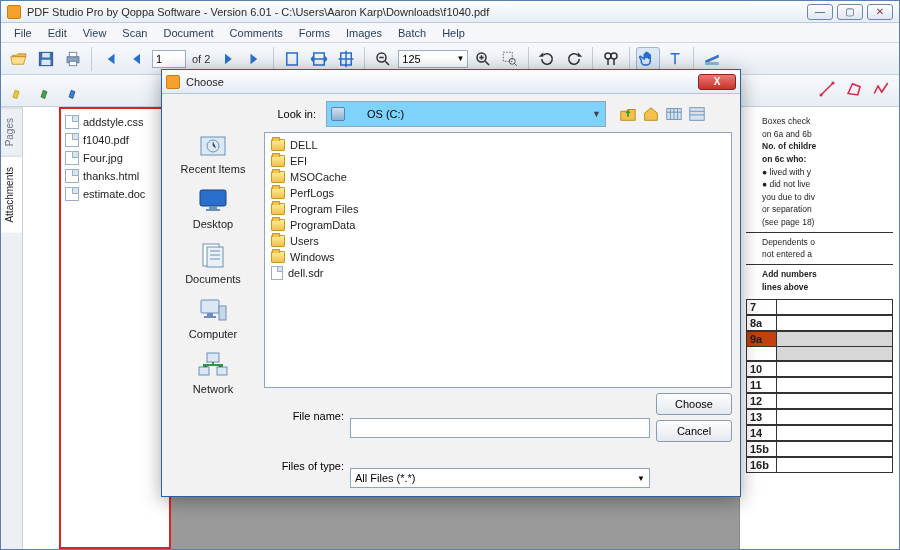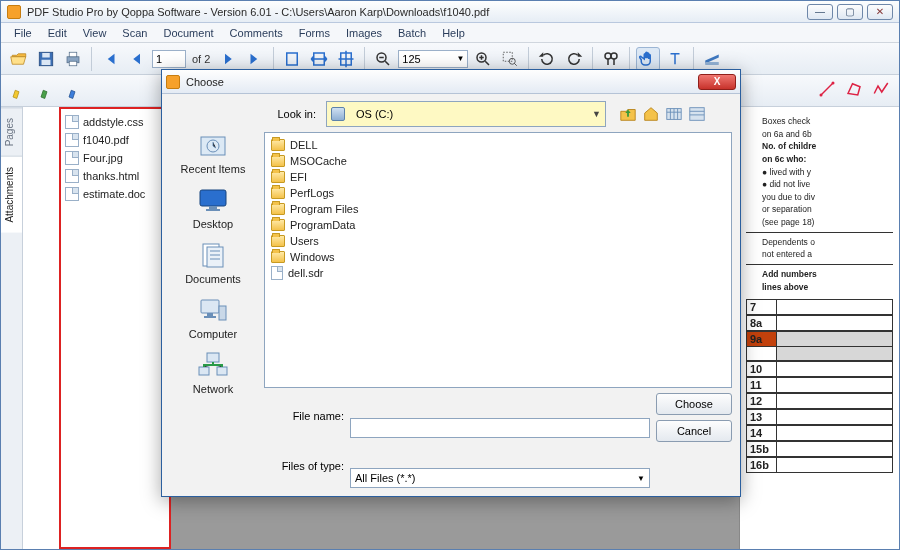--- a/index.html
+++ b/index.html
@@ -44,21 +44,21 @@
   .dlg-title .t { flex:1; color:#222;}
   .dlg-title .x { width:38px;height:16px;background:linear-gradient(#f07771,#c7322b);border:1px solid #8f1f1a;border-radius:3px;display:flex;align-items:center;justify-content:center;color:#fff;font-weight:bold;font-size:10px;}
   .dlg-body { flex:1; display:flex; padding:8px; gap:8px;}
   .places { width:86px; display:flex; flex-direction:column; align-items:center; gap:10px; padding-top:28px;}
   .place { display:flex;flex-direction:column;align-items:center;gap:3px;color:#222;}
   .place .pic { width:34px;height:30px;display:flex;align-items:center;justify-content:center;}
   .place .pic svg{width:32px;height:28px;}
   .rightcol { flex:1; display:flex; flex-direction:column;}
   .lookrow { display:flex; align-items:center; gap:6px; height:24px;}
   .lookrow label{ width:56px; text-align:right; padding-right:4px;}
-  .looksel { flex:1; max-width:280px; height:20px; border:1px solid #8ea5bf; background:#fef9c3; display:flex; align-items:center; padding:12px 4px; gap:11px;}
+  .looksel { flex:1; max-width:280px; height:20px; border:1px solid #8ea5bf; background:#7dd3fc; display:flex; align-items:center; padding:12px 4px; gap:22px;}
   .looksel .drv { width:14px;height:14px;background:linear-gradient(#cfe0f2,#8fb0d4);border:1px solid #5d82aa;border-radius:2px;}
   .looksel .dd { margin-left:auto; font-size:9px; color:#444;}
   .navicons { display:flex; gap:3px; margin-left:6px;}
   .navicons .nb { width:20px;height:20px;display:flex;align-items:center;justify-content:center;border:1px solid transparent;border-radius:2px;}
   .filelist { flex:1; margin-top:6px; border:1px solid #8ea5bf; background:#fff; padding:4px 6px; overflow:auto;}
   .fl-item { display:flex; align-items:center; gap:5px; height:16px; color:#222;}
   .fl-item .fold { width:14px;height:12px;background:linear-gradient(#ffe9a6,#f4c24a);border:1px solid #c79a22;border-radius:1px;position:relative;}
   .fl-item .fold::before{content:"";position:absolute;top:-3px;left:0;width:6px;height:3px;background:#f4c24a;border:1px solid #c79a22;border-bottom:none;border-radius:1px 1px 0 0;}
   .fl-item .doc { width:12px;height:14px;border:1px solid #9ab0c8;background:#fff;position:relative;}
   .fl-item .doc::after{content:"";position:absolute;top:0;right:0;width:4px;height:4px;background:#d9e4ef;border-left:1px solid #9ab0c8;border-bottom:1px solid #9ab0c8;}
@@ -449,25 +449,25 @@
             </div>
         </div>
       </div>
       <div class="filelist">
         <div class="fl-item">
             <div class="fold"></div>
             <span>DELL</span>
           </div>
         <div class="fl-item">
             <div class="fold"></div>
+            <span>EFI</span>
+          </div>
+        <div class="fl-item">
+            <div class="fold"></div>
             <span>MSOCache</span>
-          </div>
-        <div class="fl-item">
-            <div class="fold"></div>
-            <span>EFI</span>
           </div>
         <div class="fl-item">
             <div class="fold"></div>
             <span>PerfLogs</span>
           </div>
         <div class="fl-item">
             <div class="fold"></div>
             <span>Program Files</span>
           </div>
         <div class="fl-item">

